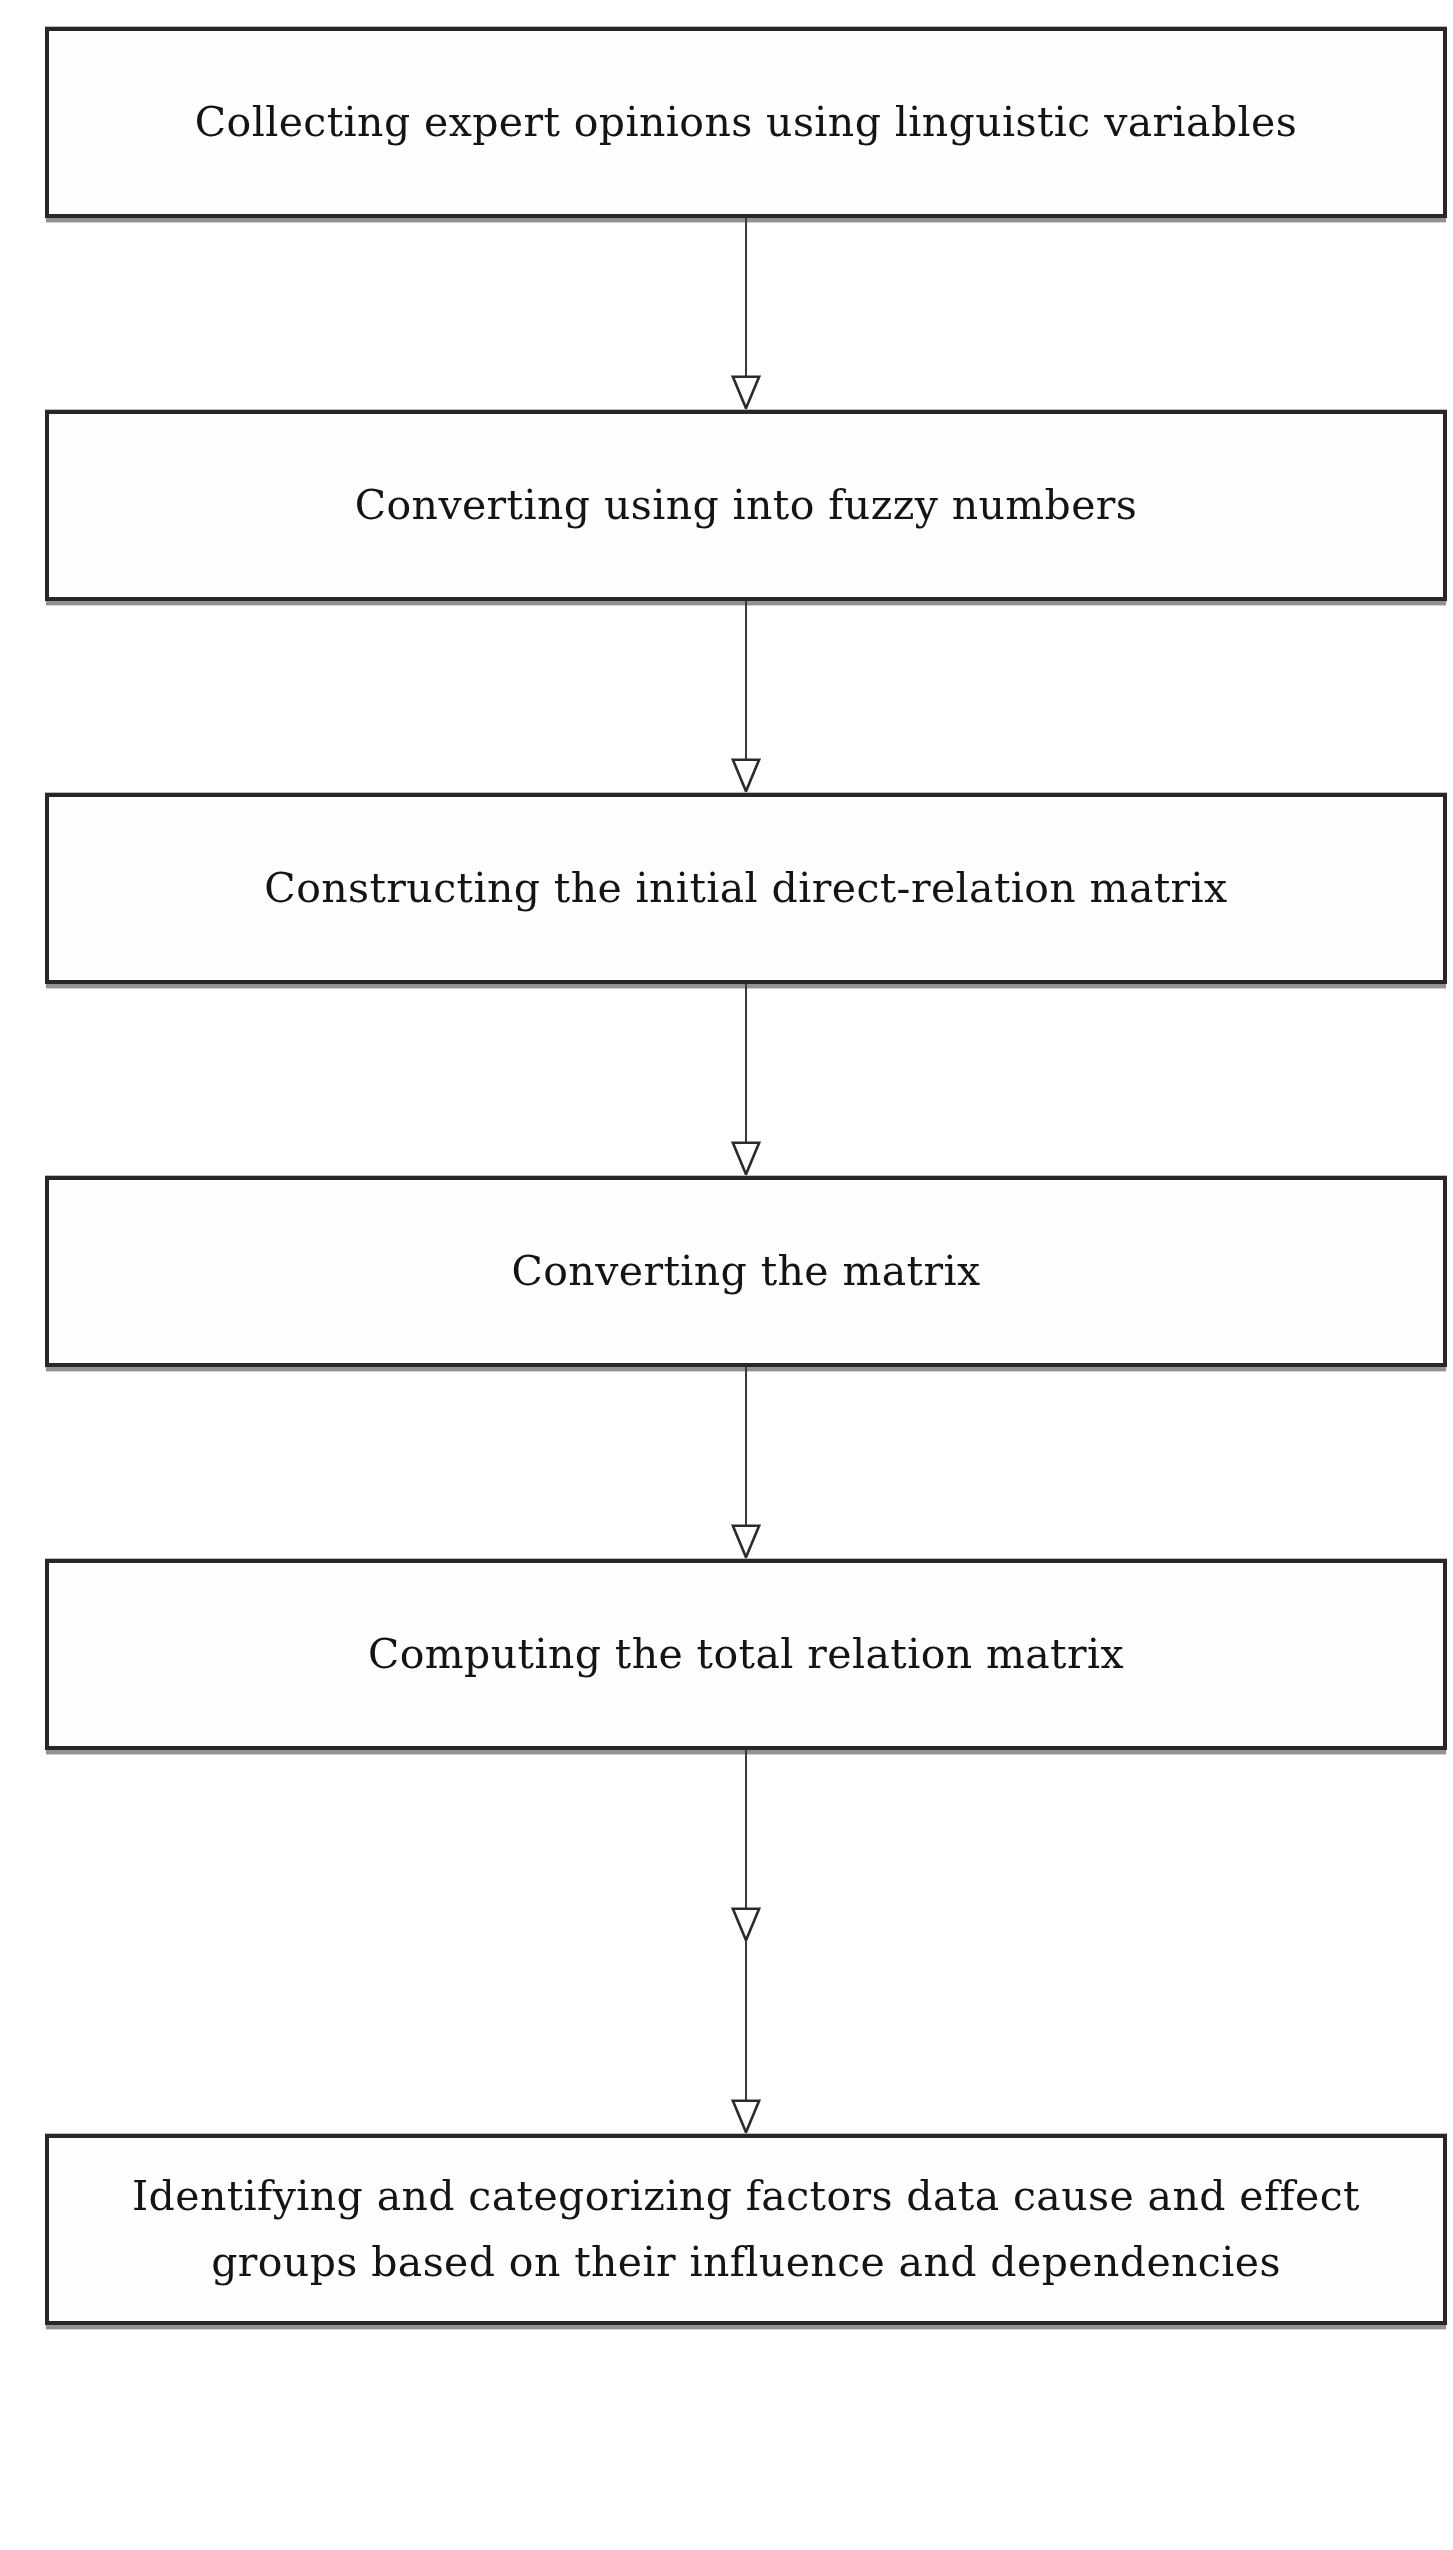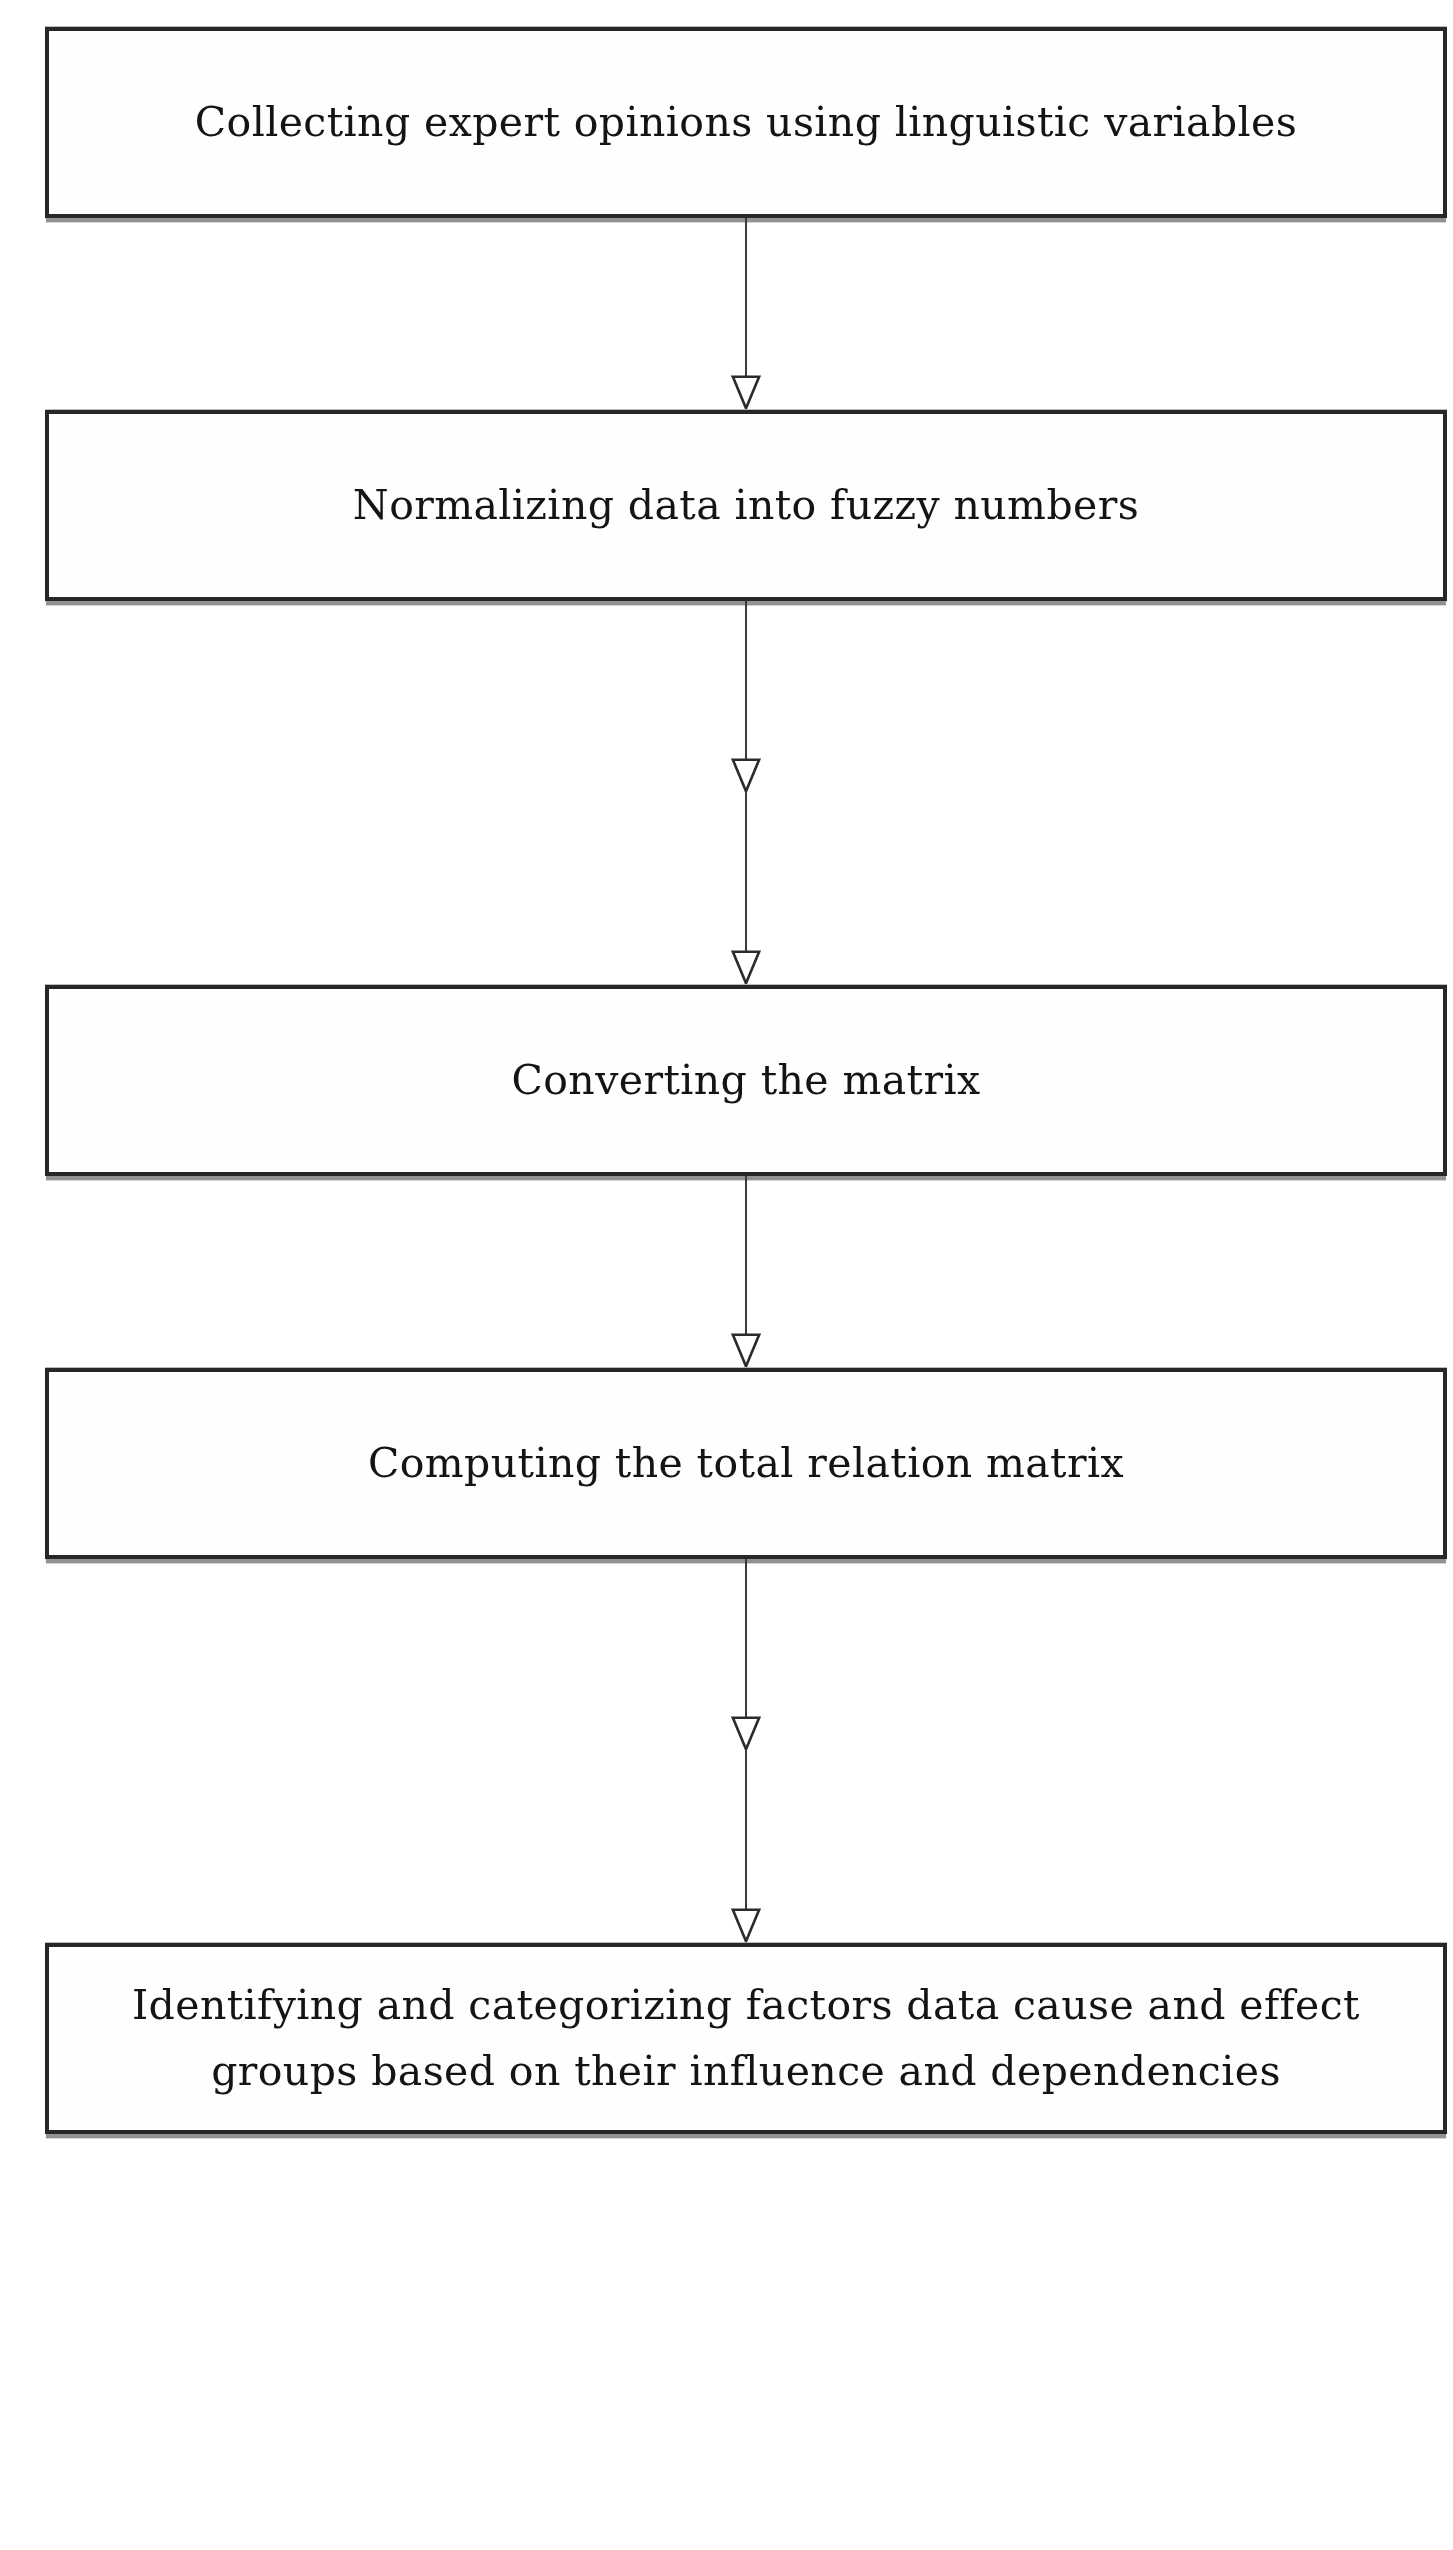--- a/index.html
+++ b/index.html
@@ -80,30 +80,33 @@
     </div>
 
     <div class="connector">
       <div class="line"></div>
       <svg class="head" viewBox="0 0 36 40" xmlns="http://www.w3.org/2000/svg">
         <polygon points="3,2 33,2 18,38"></polygon>
       </svg>
     </div>
 
     <div class="node">
-      <span class="node-label">Normalizing data into fuzzy numbers</span>
+      <span class="node-label">Converting using into fuzzy numbers</span>
     </div>
 
     <div class="connector">
       <div class="line"></div>
       <svg class="head" viewBox="0 0 36 40" xmlns="http://www.w3.org/2000/svg">
         <polygon points="3,2 33,2 18,38"></polygon>
       </svg>
     </div>
 
+    <div class="node">
+      <span class="node-label">Constructing the initial direct-relation matrix</span>
+    </div>
 
     <div class="connector">
       <div class="line"></div>
       <svg class="head" viewBox="0 0 36 40" xmlns="http://www.w3.org/2000/svg">
         <polygon points="3,2 33,2 18,38"></polygon>
       </svg>
     </div>
 
     <div class="node">
       <span class="node-label">Converting the matrix</span>

